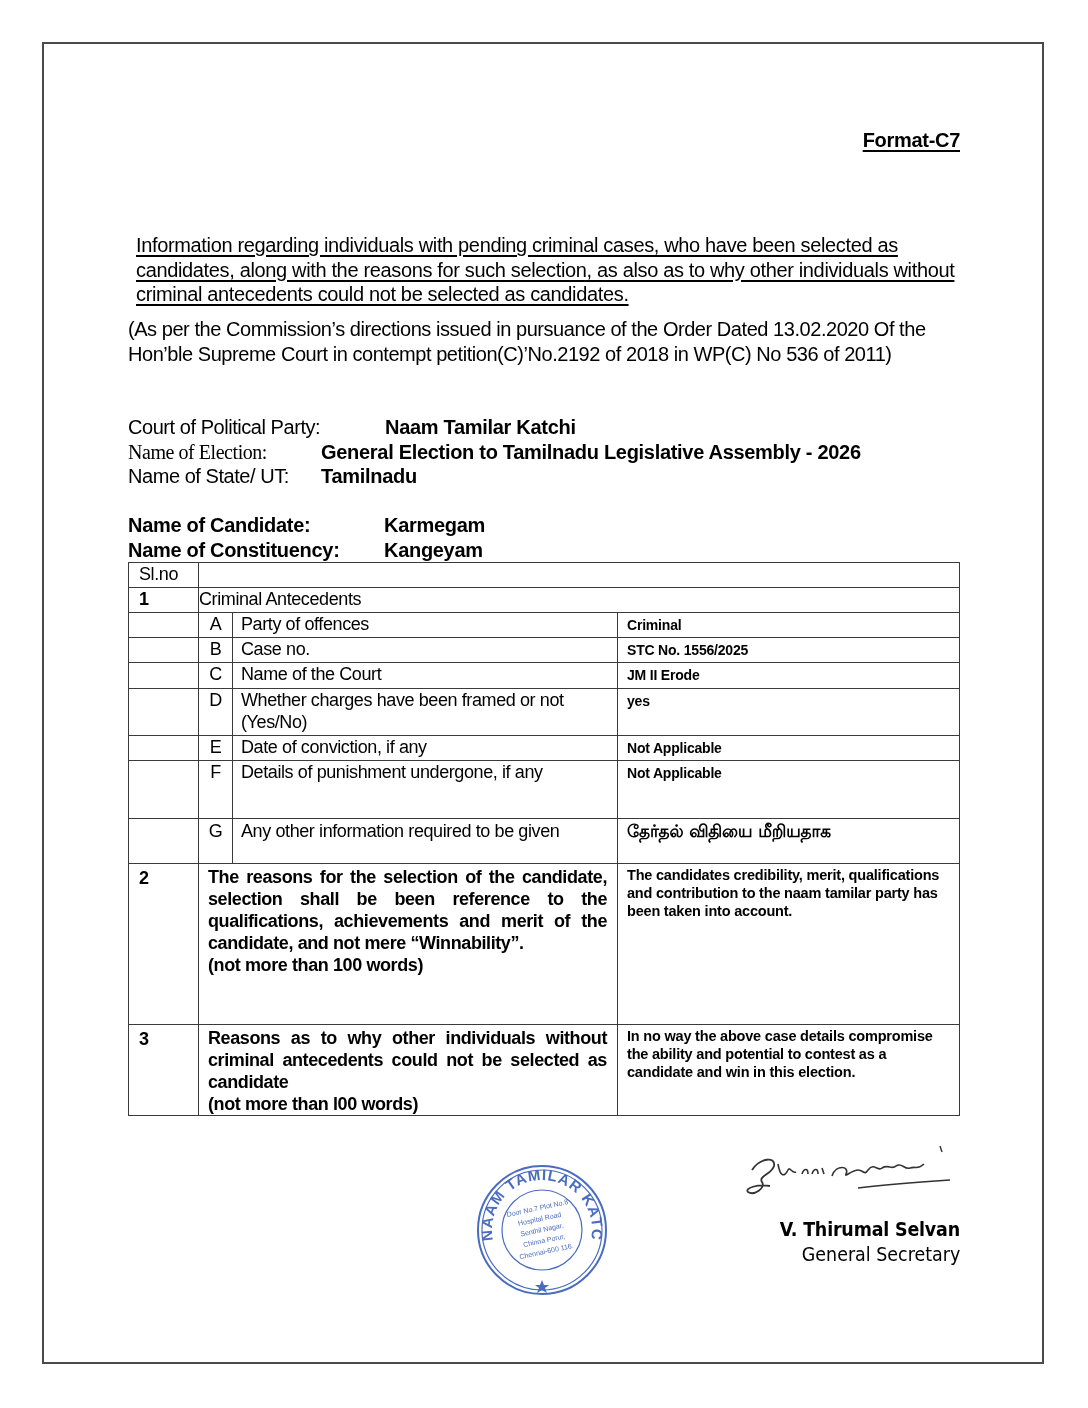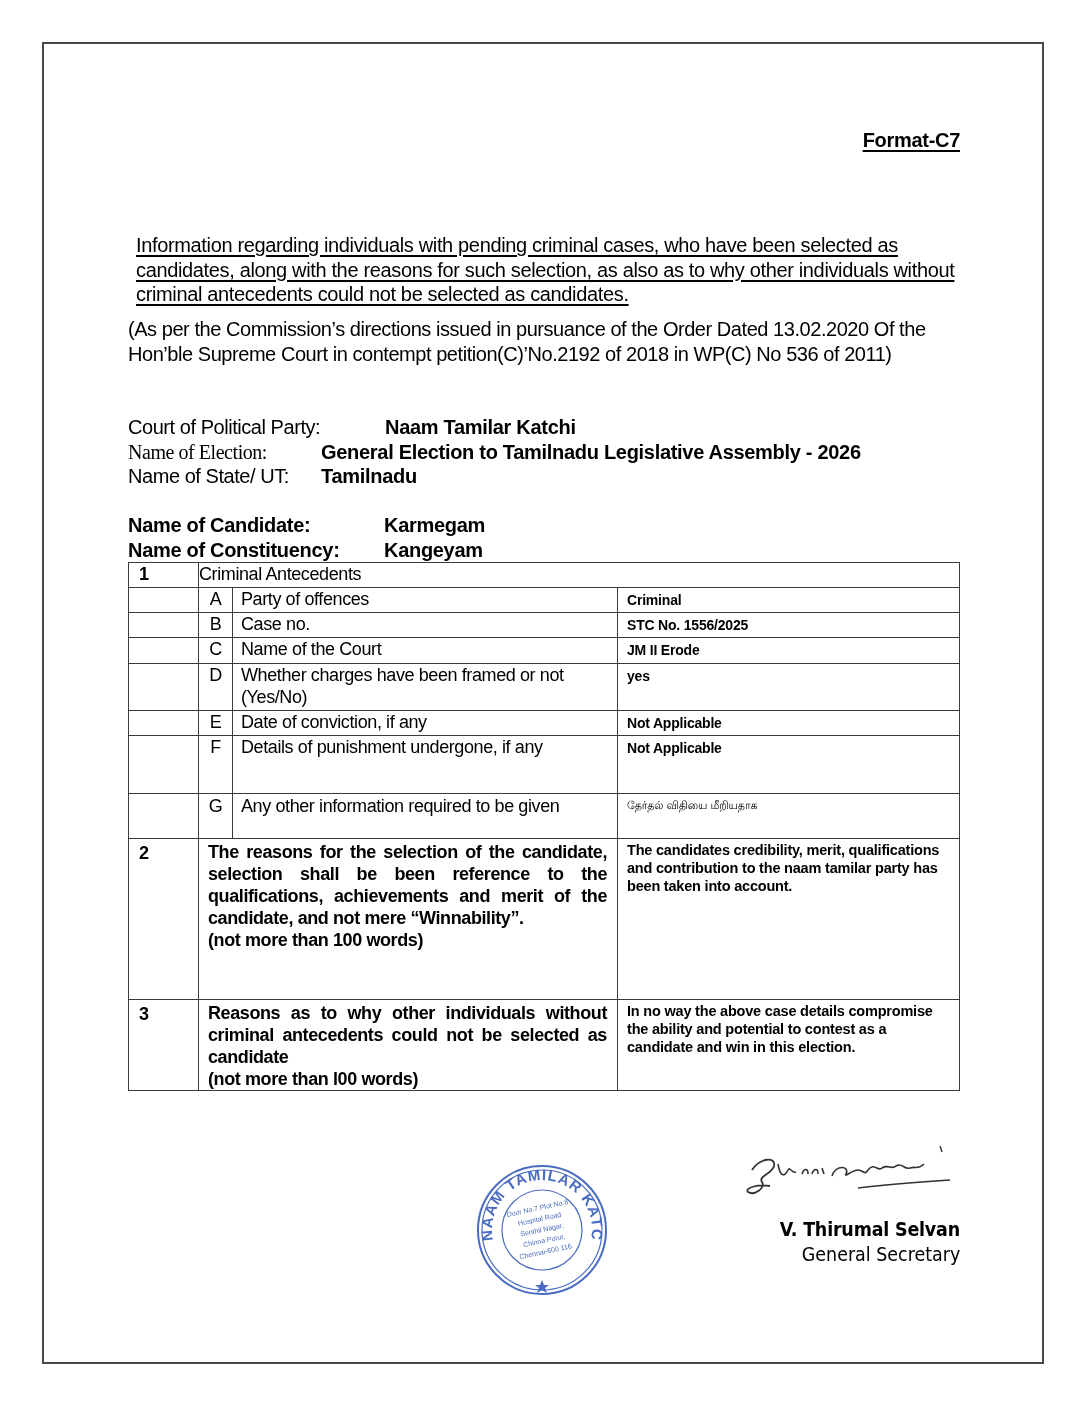--- a/index.html
+++ b/index.html
@@ -27,21 +27,21 @@
   table.main td { border: 1.5px solid #3a3a3a; vertical-align: top; padding: 0; font-size: 18px;
                   line-height: 22px; letter-spacing: -0.4px; }
   td.sl { width: 70px; padding-left: 10px !important; box-sizing: border-box; }
   td.let { width: 34px; text-align: center; }
   td.lbl { width: 385px; padding-left: 8px !important; }
   td.val { padding-left: 9px !important; font-size: 14px !important; font-weight: bold; line-height: 18px !important; letter-spacing: -0.2px !important; }
   td.val .t { display: block; padding-top: 3px; }
   td.bigq { font-weight: bold; text-align: justify; padding: 2px 10px 0 9px !important; }
   td.ans { font-weight: bold; font-size: 14.5px !important; line-height: 18px !important; padding: 2px 8px 0 9px !important; letter-spacing: -0.2px !important; }
   .num { font-weight: bold; font-size: 19px; }
-  .tamil { font-family: "DejaVu Sans", sans-serif; font-weight: normal; font-size: 11px; }
+  .tamil { font-family: "DejaVu Sans", sans-serif; font-weight: bold; font-size: 17px; }
 
   .stamp { position: absolute; left: 474px; top: 1160px; width: 136px; height: 140px; }
   .sig { position: absolute; left: 740px; top: 1140px; width: 220px; height: 70px; }
   .signer-name { position: absolute; right: 128px; top: 1218px; font-size: 19px; font-weight: bold;
                  letter-spacing: -0.2px; font-family: "DejaVu Sans", sans-serif; transform: scaleX(0.92); transform-origin: right; }
   .signer-title { position: absolute; right: 128px; top: 1243px; font-size: 19px;
                   font-family: "DejaVu Sans", sans-serif; transform: scaleX(0.92); transform-origin: right; }
 </style>
 </head>
 <body>
@@ -72,20 +72,24 @@
 </div>
 
 <table class="main">
   <colgroup>
     <col style="width:70px">
       <col style="width:34px">
       <col style="width:385px">
       <col>
   </colgroup>
   <tbody>
+      <tr style="height:25px;">
+    <td class="sl">Sl.no</td>
+    <td colspan="3"></td>
+  </tr>
   <tr style="height:25px;">
     <td class="sl num">1</td>
     <td colspan="3" style="">Criminal Antecedents</td>
   </tr>
   <tr style="height:25px;">
     <td class="sl"></td>
     <td class="let">A</td>
     <td class="lbl">Party of offences</td>
     <td class="val">
           <span class="t">Criminal</span>

